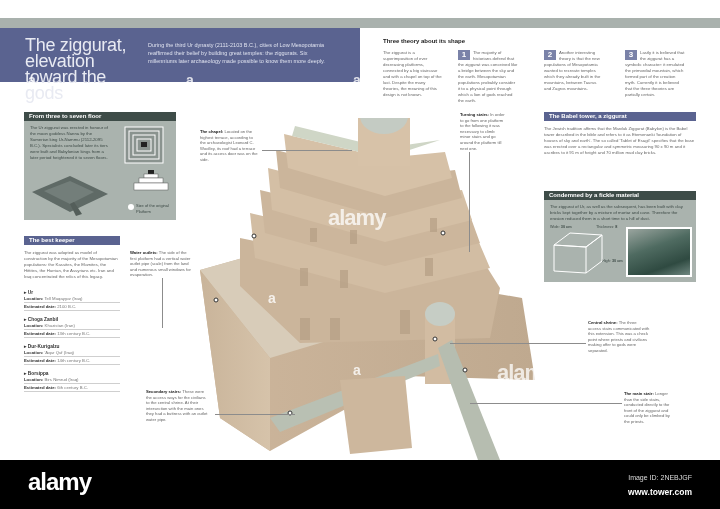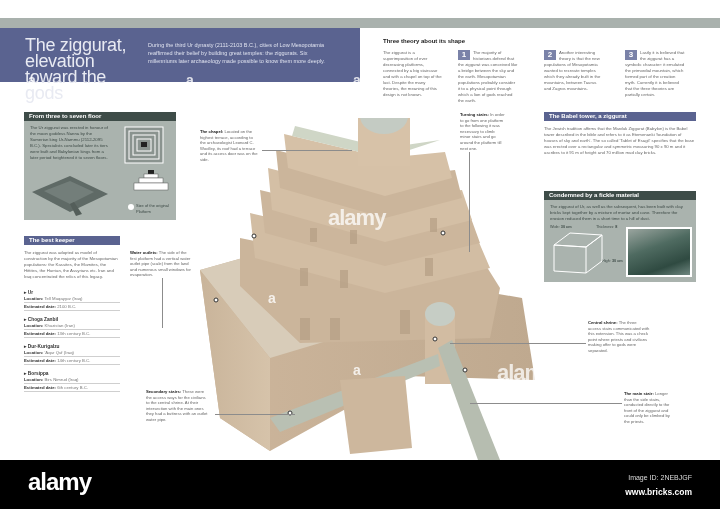--- a/index.html
+++ b/index.html
@@ -208,14 +208,14 @@
 
 <div class="callout" style="left:146px; top:389px; width:62px;"><b>Secondary stairs:</b> <span>These were the access ways for the civilians to the central shrine. At their intersection with the main ones they had a buttress with an outlet water pipe.</span></div>
 <div class="leader" style="left:215px; top:414px; width:80px;"></div>
 
 <div class="callout" style="left:624px; top:391px; width:48px;"><b>The main stair:</b> <span>Longer than the side stairs, conducted directly to the front of the ziggurat and could only be climbed by the priests.</span></div>
 <div class="leader" style="left:470px; top:403px; width:152px;"></div>
 
 <div class="footer">
   <div class="logo">alamy</div>
   <div class="imgid">Image ID: 2NEBJGF</div>
-  <div class="site">www.bricks.com</div>
+  <div class="site">www.tower.com</div>
 </div>
 
 </body></html>

